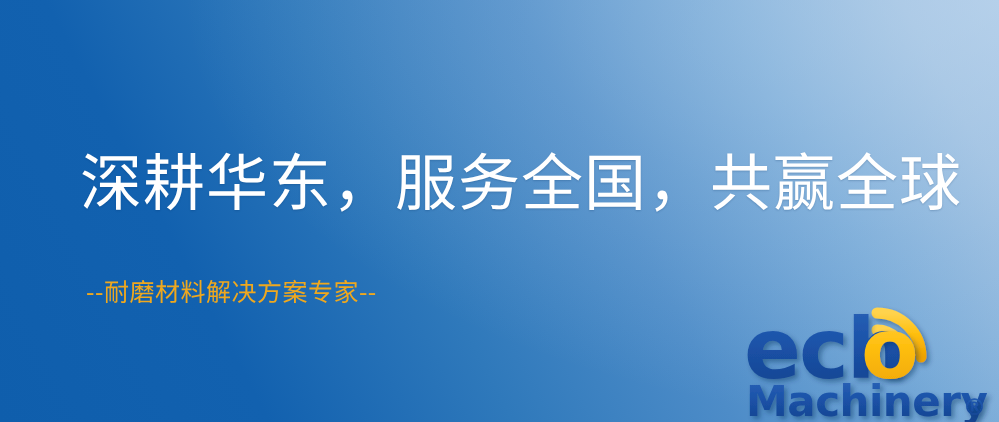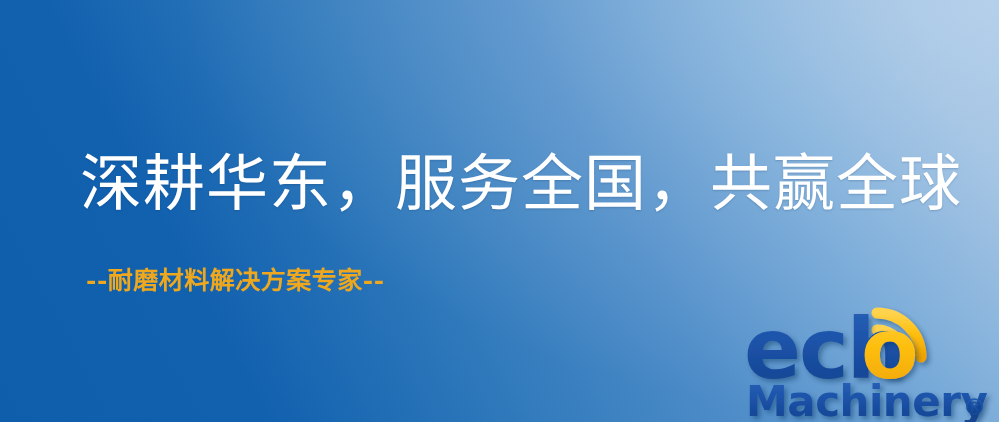--- a/index.html
+++ b/index.html
@@ -52,29 +52,29 @@
     letter-spacing: 1px;
     white-space: nowrap;
     font-weight: 400;
     text-shadow: 0 1px 2px rgba(8, 46, 90, 0.22);
   }
 
   
   .subtitle {
     position: absolute;
     left: 86px;
-    top: 266px;
+    top: 278px;
     z-index: 3;
     color: #efa81e;
     font-family: "DejaVu Serif", "Liberation Serif", serif;
     font-size: 25px;
     line-height: 1.2;
     letter-spacing: 0.5px;
     white-space: nowrap;
-    font-weight: 700;
+    font-weight: 400;
   }
 
   
   .logo {
     position: absolute;
     left: 744px;
     top: 296px;
     width: 258px;
     height: 130px;
     z-index: 4;

